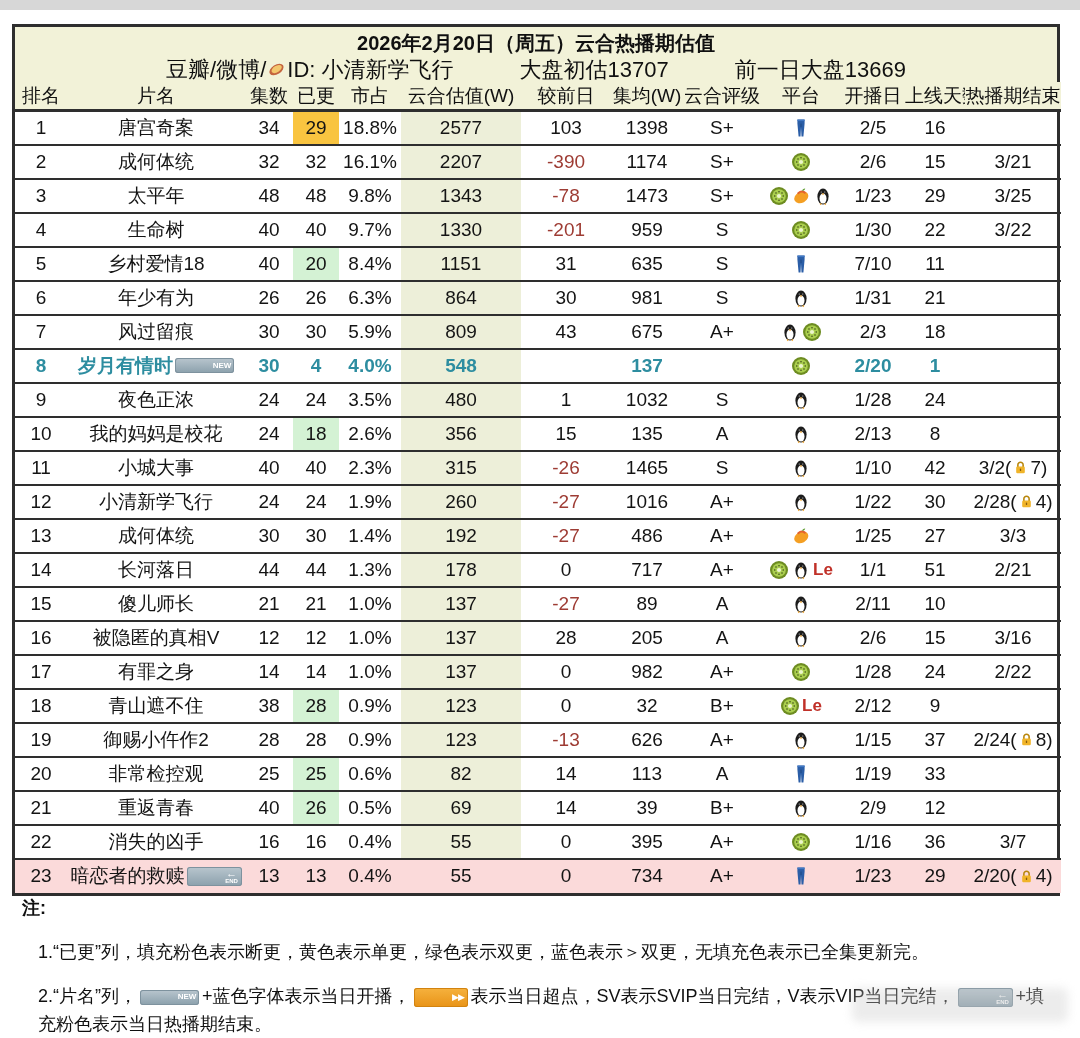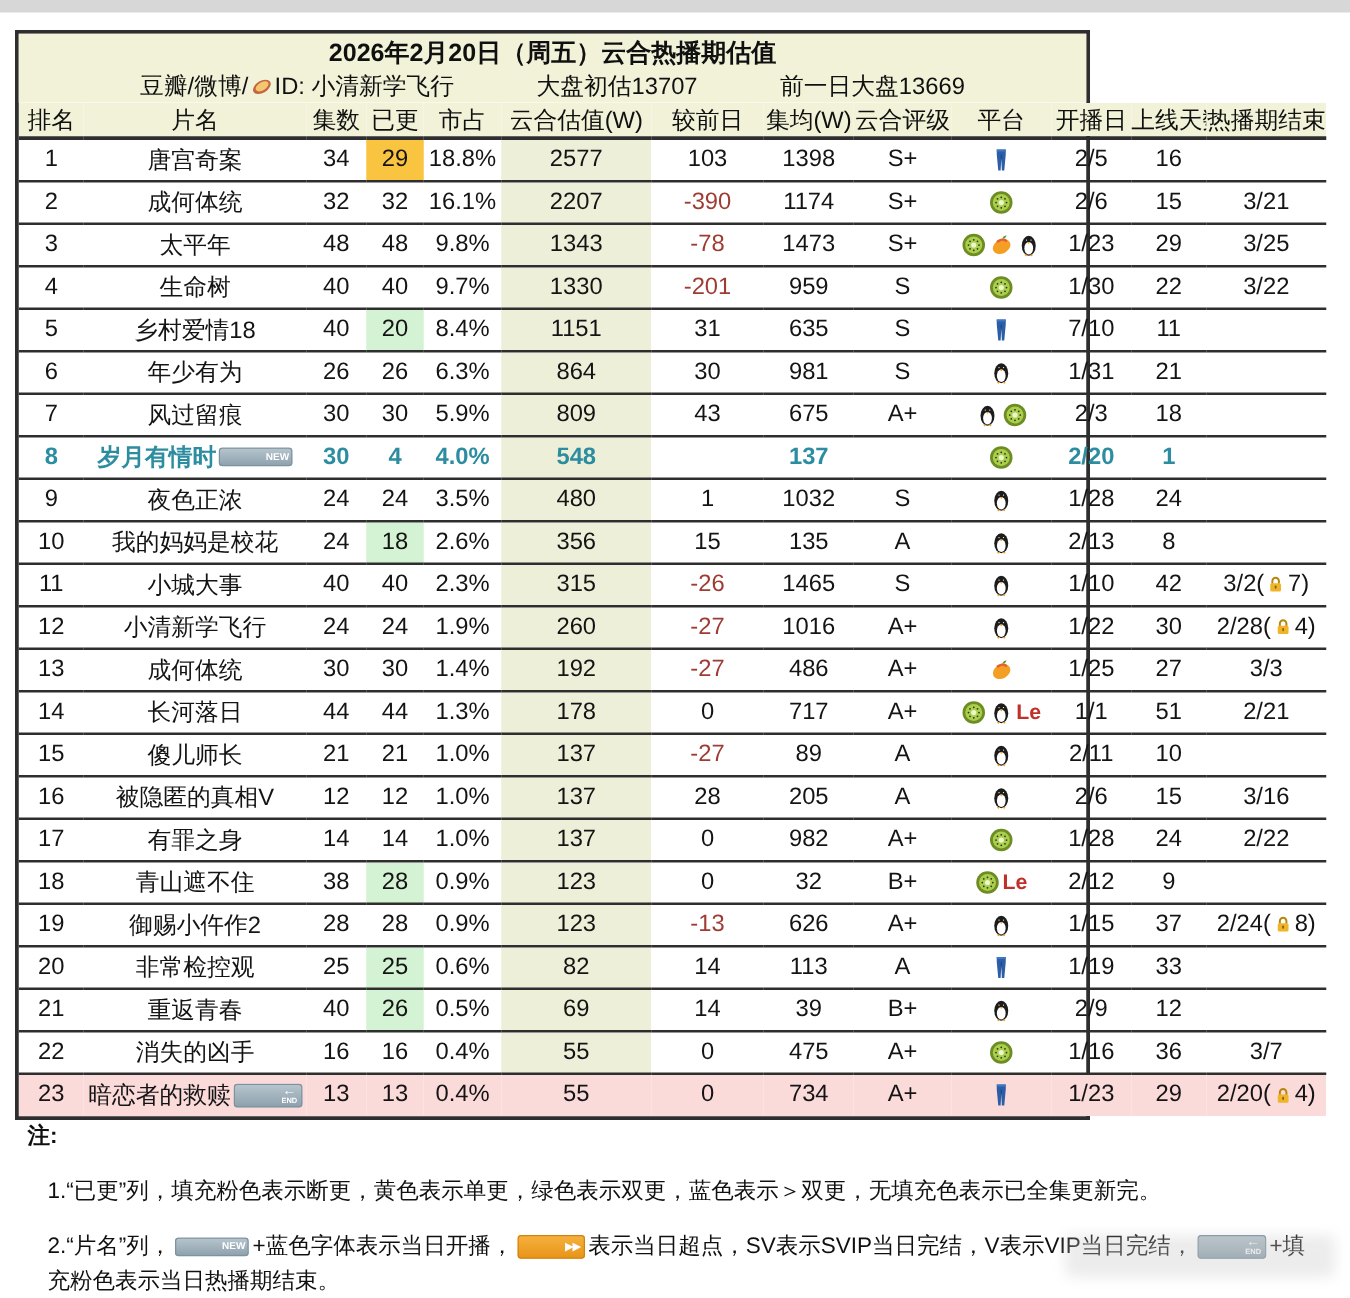--- a/index.html
+++ b/index.html
@@ -4,27 +4,27 @@
 <style>
   html,body{margin:0;padding:0}
   body{
     width:1080px;height:1038px;position:relative;overflow:hidden;
     background:#ffffff;
     font-family:"Liberation Sans","DejaVu Sans",sans-serif;
     color:#141414;
   }
   .topbar{position:absolute;top:0;left:0;width:1080px;height:10px;background:#d7d7d7}
   .tablewrap{
-    position:absolute;left:12px;top:24px;width:860px;
+    position:absolute;left:12px;top:24px;width:1048px;
     border:3px solid var(--border-dark,#2e2e2e);
     background:#ffffff;box-sizing:border-box;
   }
   .headband{background:var(--header-bg,#f2f2d8);padding-top:3px}
   .t-title{text-align:center;font-size:20px;font-weight:700;line-height:27px;color:#101010}
-  .t-sub{display:flex;justify-content:center;align-items:center;gap:66px;font-size:19px;line-height:25px;color:#101010;white-space:nowrap}
+  .t-sub{display:flex;justify-content:center;align-items:center;gap:66px;font-size:22px;line-height:25px;color:#101010;white-space:nowrap}
   .t-sub .grp{display:inline-flex;align-items:center;gap:1px}
   table{border-collapse:collapse;table-layout:fixed;width:100%}
   thead th{
     background:var(--header-bg,#f2f2d8);font-size:19px;font-weight:400;color:#101010;
     height:27px;padding:0;text-align:center;white-space:nowrap;overflow:hidden;
   }
   thead tr{border-bottom:3px solid var(--border-dark,#2e2e2e)}
   tbody tr{height:34px}
   tbody tr + tr{border-top:2px solid var(--border-dark,#2e2e2e)}
   tbody td{padding:0;text-align:center;font-size:19px;white-space:nowrap;overflow:hidden}
@@ -855,21 +855,21 @@
           <td>
             <span class="titlecell">
               <span>消失的凶手</span>
             </span>
           </td>
           <td>16</td>
           <td>16</td>
           <td>0.4%</td>
           <td class="est">55</td>
           <td>0</td>
-          <td>475</td>
+          <td>395</td>
           <td>A+</td>
           <td>
             <span class="plat">
               <svg class="pic" viewBox="0 0 20 20">
                 <circle cx="10" cy="10" r="9" fill="#6d8c21"></circle>
                 <circle cx="10" cy="10" r="6.8" fill="#aace4e"></circle>
                 <circle cx="10" cy="10" r="2.1" fill="#edf5cd"></circle>
                 <g fill="#2c3310">
                   <circle cx="10" cy="5.8" r=".7"></circle>
                   <circle cx="10" cy="14.2" r=".7"></circle>

